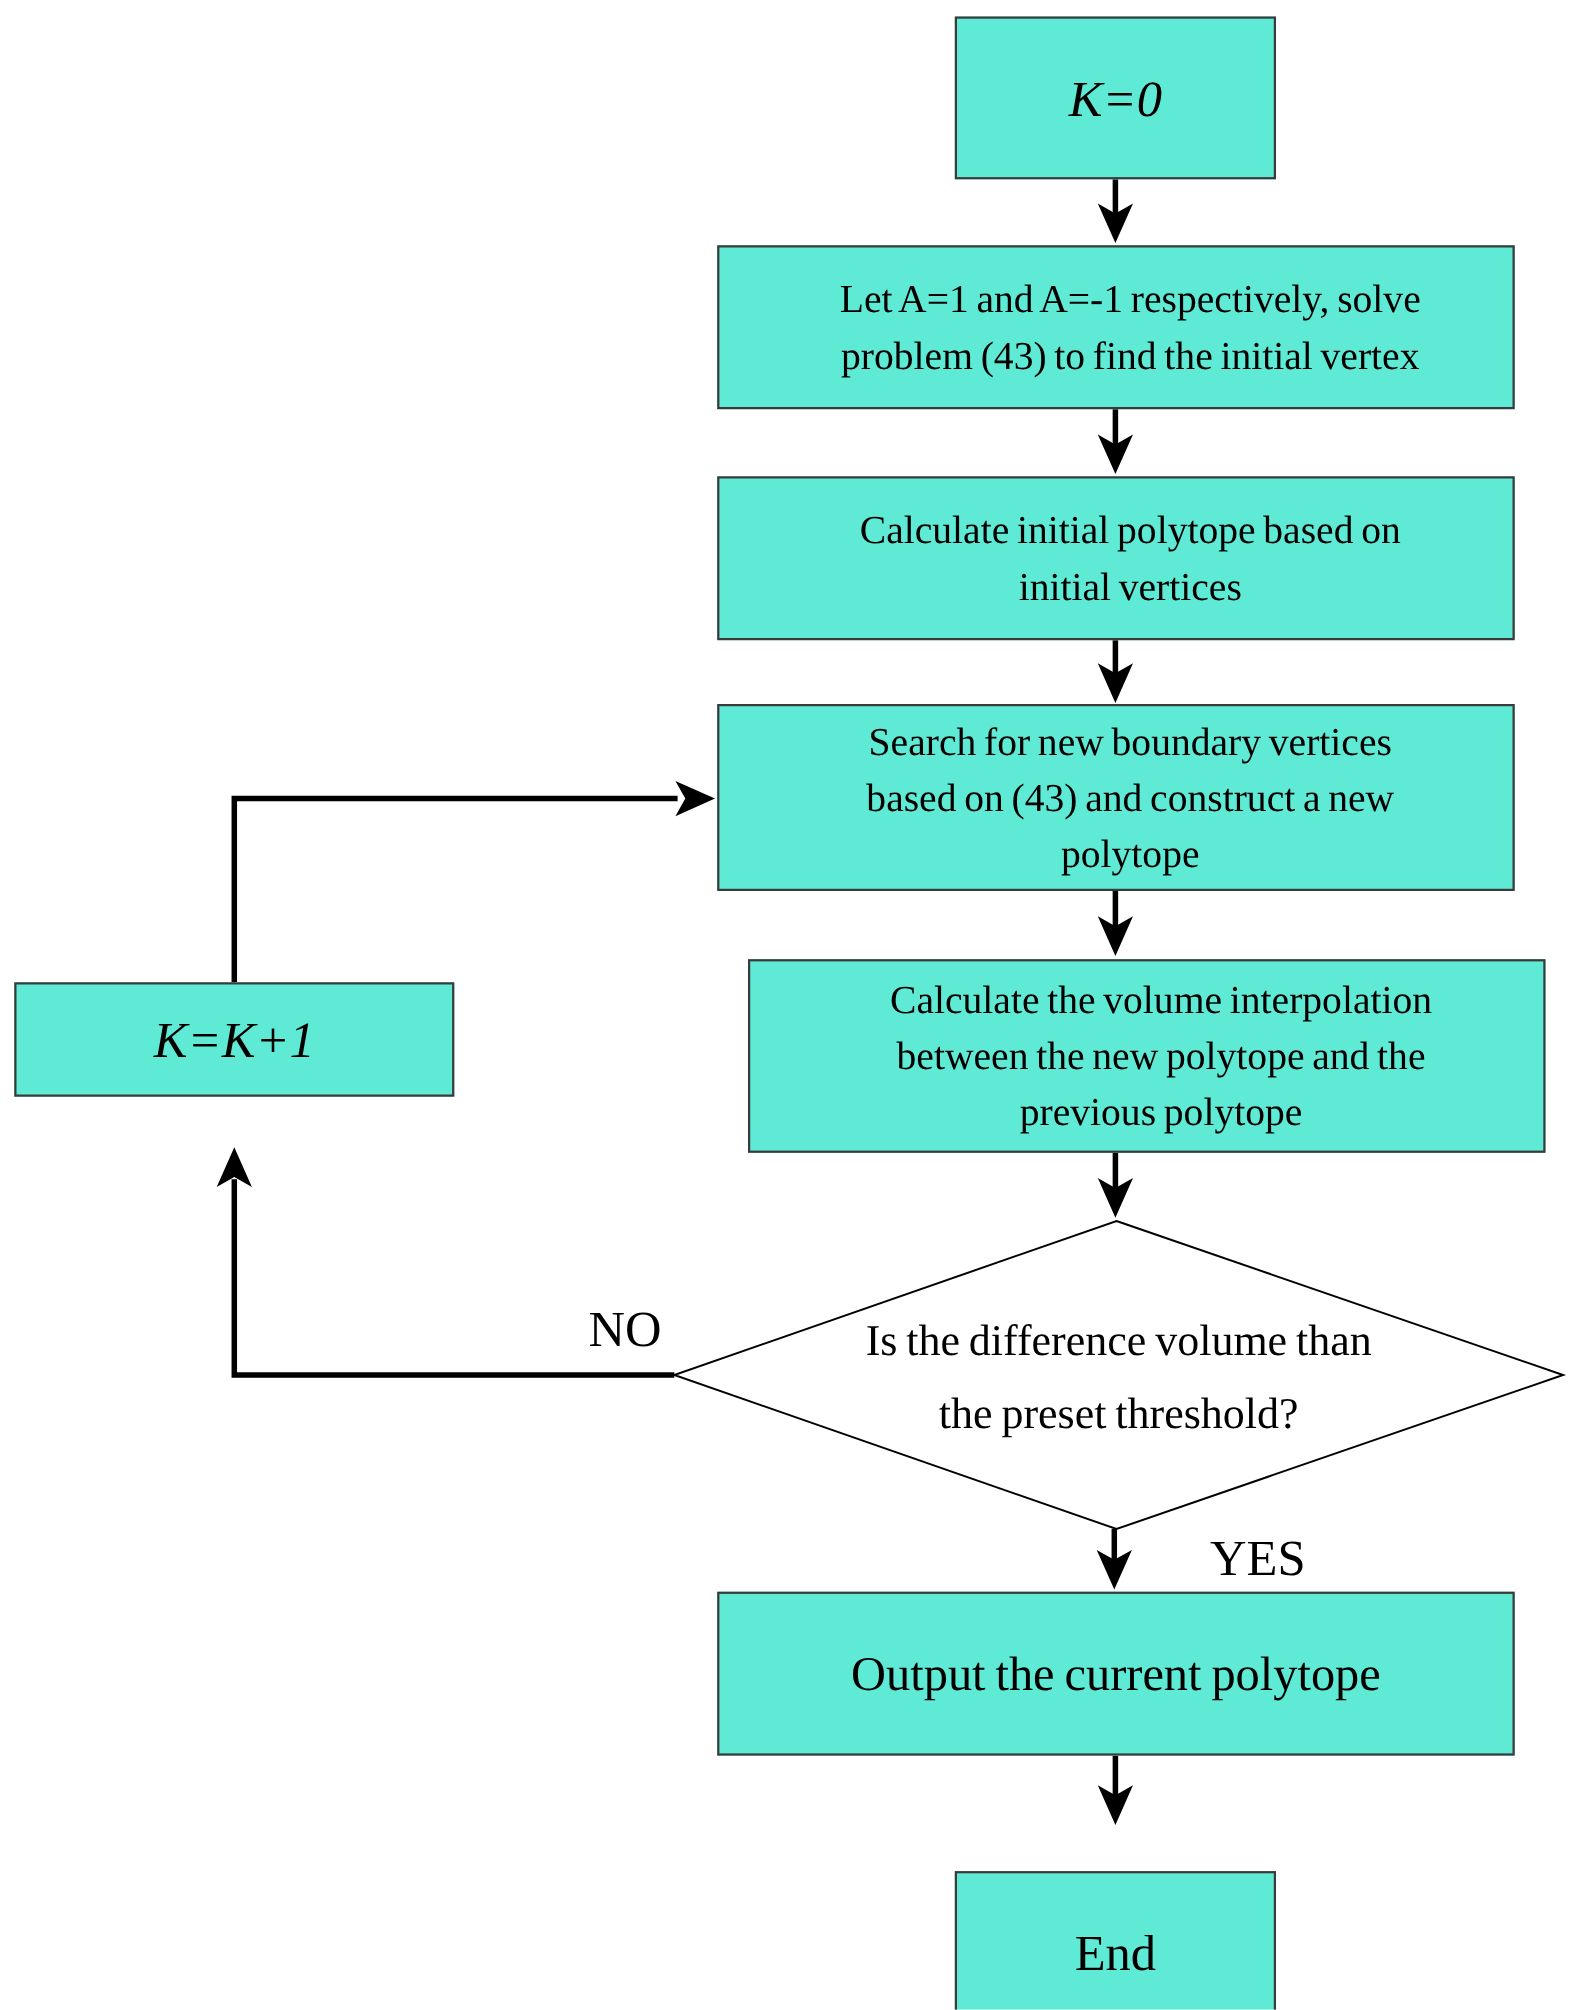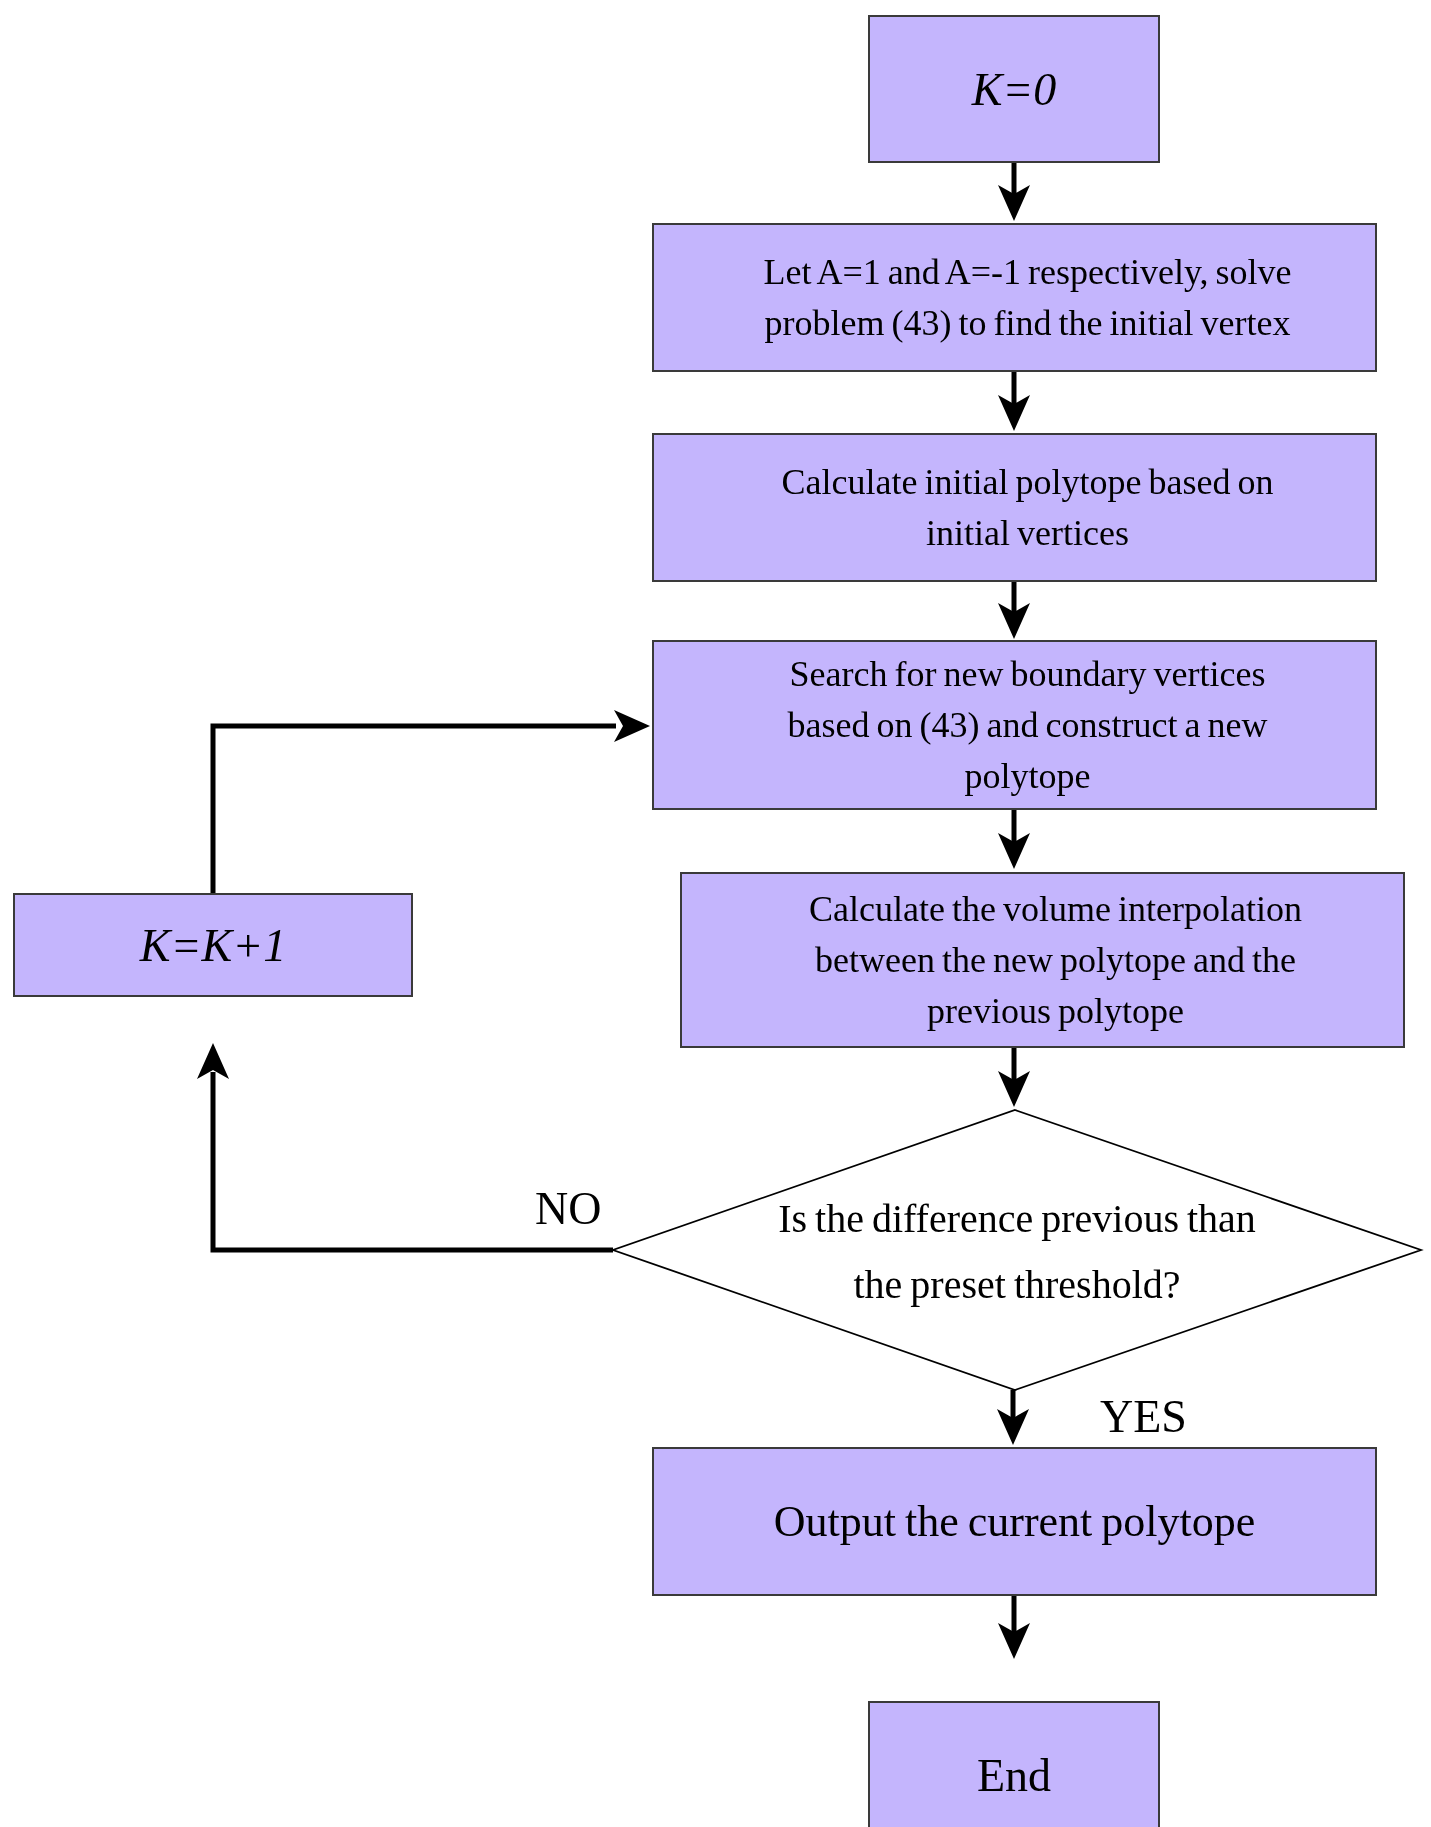--- a/index.html
+++ b/index.html
@@ -19,21 +19,21 @@
   .connector-layer {
     position: absolute;
     left: 0; top: 0;
     width: 1431px;
     height: 1827px;
   }
   .node {
     position: absolute;
     box-sizing: border-box;
     border: 2px solid #3a3a3a;
-    background: #c4b5fd;
+    background: #5eead4;
     display: flex;
     align-items: center;
     justify-content: center;
     text-align: center;
     white-space: pre-line;
     z-index: 2;
   }
   .node-var {
     font-size: 46px;
     font-style: italic;
@@ -171,21 +171,21 @@
 based on (43) and construct a new
 polytope</span>
   </div>
 
   <div class="node node-process" style="left:680px; top:872px; width:725px; height:176px;">
     <span>Calculate the volume interpolation
 between the new polytope and the
 previous polytope</span>
   </div>
 
-  <div class="diamond-label">Is the difference previous than
+  <div class="diamond-label">Is the difference volume than
 the preset threshold?</div>
 
   <div class="node node-output" style="left:652px; top:1447px; width:725px; height:149px;">
     <span>Output the current polytope</span>
   </div>
 
   <div class="node node-end" style="left:868px; top:1661px; width:292px; height:148px;">
     <span>End</span>
   </div>
 

